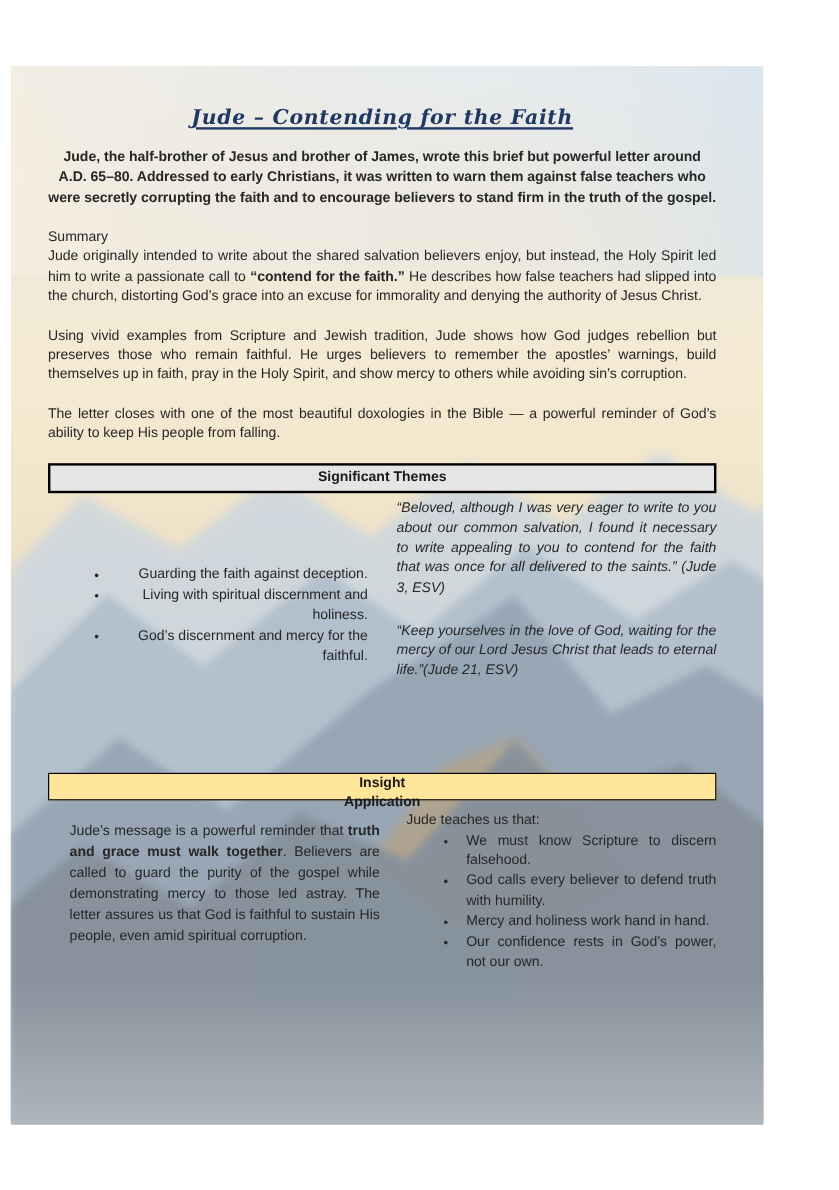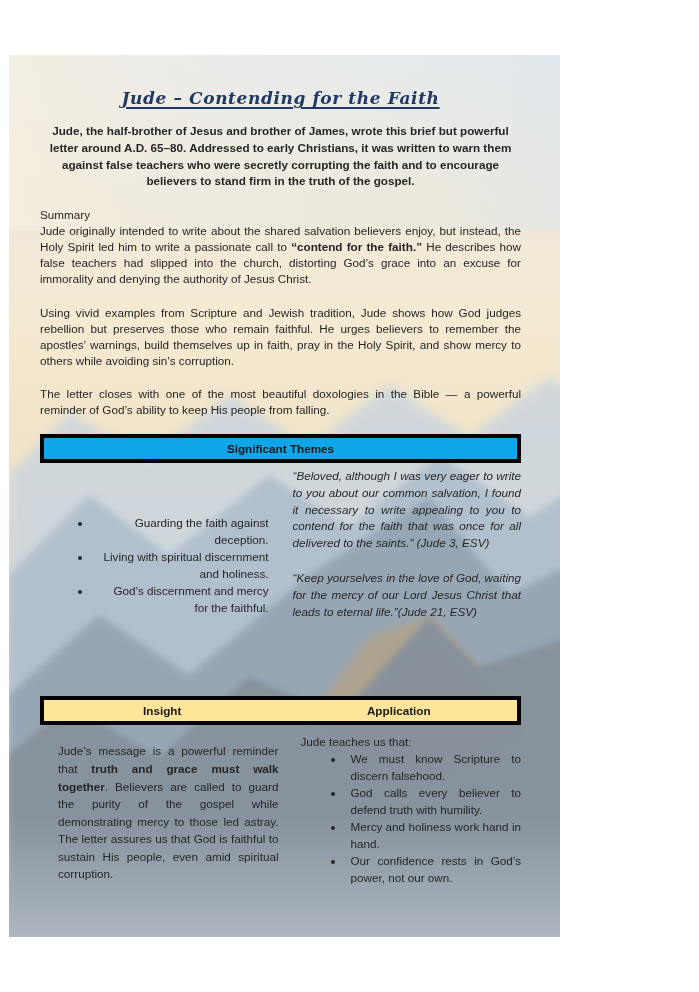--- a/index.html
+++ b/index.html
@@ -1,18 +1,18 @@
 <!DOCTYPE html>
 <html><head>
 <meta charset="utf-8">
 <style>
   html,body{margin:0;padding:0;background:#ffffff;}
   .page{
     position:relative;
-    width:560px;height:992px;
+    width:636px;height:992px;
     background:#ffffff;
     overflow:hidden;
     font-family:"Liberation Sans", sans-serif;
     color:#262626;
   }
   .bg-art{
     position:absolute;left:9px;top:55px;width:683px;height:882px;
     z-index:0;
   }
   .bg-art svg{display:block;width:100%;height:100%;}
@@ -44,24 +44,24 @@
   .para{text-align:justify;}
   .para + .para{margin-top:17px;}
   .bold-inline{font-weight:bold;}
 
   
   .tbl{margin-top:16px;}
   .tbl-header{
     display:flex;height:21px;align-items:center;
   }
   .tbl-header.blue{
-    background:#0ea5e9;border:4px solid #000000;
+    background:#e5e5e5;border:2px solid #000000;
   }
   .tbl-header.yellow{
-    background:#FFE599;border:4px solid #000000;
+    background:#FFE599;border:1px solid #000000;flex-direction:column;
   }
   .tbl-header .hcell{
     flex:1;text-align:center;font-weight:bold;color:#1a1a1a;font-size:11.7px;
   }
   .tbl-body{display:flex;}
   .tbl-body .cell{flex:1;box-sizing:border-box;}
 
   
   .themes-body{min-height:205px;}
   .themes-cell{

